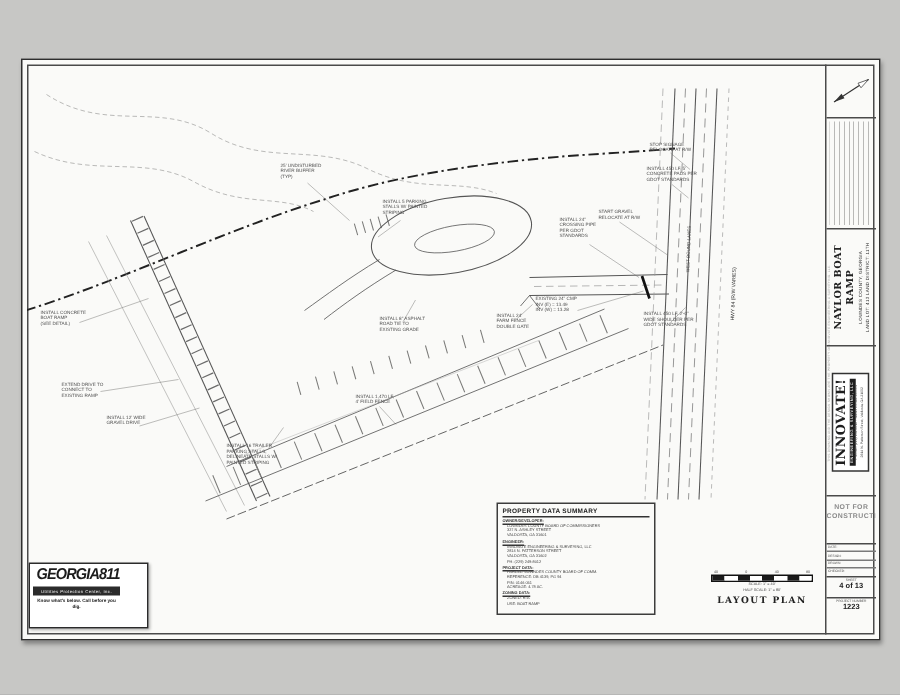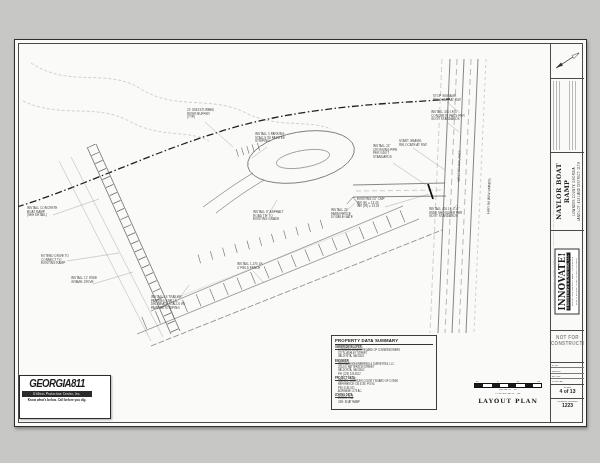--- a/index.html
+++ b/index.html
@@ -17,21 +17,21 @@
   .inno-box{border:.8px solid #333;padding:1.5px 3px;background:#fff;}
   .inno-name{font-family:"DejaVu Serif",serif;font-weight:bold;font-size:8.5px;color:#1e1e1e;letter-spacing:.3px;line-height:1;}
   .inno-bar{background:#1e1e1e;color:#fff;font-size:2.6px;letter-spacing:.4px;padding:.5px 2px;margin-top:.5px;}
   .inno-sm{font-size:2.3px;color:#444;margin-top:.6px;line-height:1.25;}
   .notfor{font-size:4.6px;color:#8b8b8b;font-weight:bold;letter-spacing:.3px;line-height:1.3;text-align:center;width:100%;margin-top:4px;}
   .tb-row{height:4.4px;border-bottom:.5px solid #7a7a7a;font-size:2.2px;color:#555;display:flex;align-items:center;padding:0 1px;gap:1px;}
   .tb-cap{font-size:2.2px;color:#555;text-align:center;margin-top:.6px;}
   .tb-big{font-size:5px;color:#222;font-weight:bold;text-align:center;}
   .disclaimer{font-size:2.1px;color:#a2a2a0;white-space:nowrap;letter-spacing:.2px;}
   
-  .g811{position:absolute;left:4px;top:335px;width:92px;height:44px;background:#fff;border:1.6px solid #2b2b2b;box-shadow:1px 1px 2px rgba(0,0,0,.3);padding:2px 18px 1px 2px;box-sizing:border-box;text-align:center;}
+  .g811{position:absolute;left:4px;top:335px;width:80px;height:44px;background:#fff;border:1.6px solid #2b2b2b;box-shadow:1px 1px 2px rgba(0,0,0,.3);padding:2px 18px 1px 2px;box-sizing:border-box;text-align:center;}
   .g811-brand{font-size:10.5px;font-weight:900;font-style:italic;color:#1c1c1c;letter-spacing:-.6px;transform:scaleX(.92);line-height:1.1;}
   .g811-bar{background:#2b2b2b;color:#fff;font-size:2.8px;letter-spacing:.3px;padding:1px 0;margin-top:1px;}
   .g811-tag{font-size:3.1px;font-weight:bold;color:#222;margin-top:1.5px;}
   
   .prop{position:absolute;left:316px;top:295px;width:106px;height:75px;border:.9px solid #3c3c3c;background:#fafaf8;padding:2px 3px;box-sizing:border-box;}
   .prop-title{font-size:4.3px;font-weight:bold;color:#222;letter-spacing:.2px;border-bottom:.5px solid #333;padding-bottom:.5px;margin-bottom:1px;}
   .prop-h{font-size:2.6px;font-weight:bold;color:#333;text-decoration:underline;margin-top:1px;}
   .prop-l{font-size:2.6px;color:#444;margin-left:3px;line-height:1.3;}
   
   .scaleblk{position:absolute;left:455px;top:340px;width:76px;text-align:center;}

